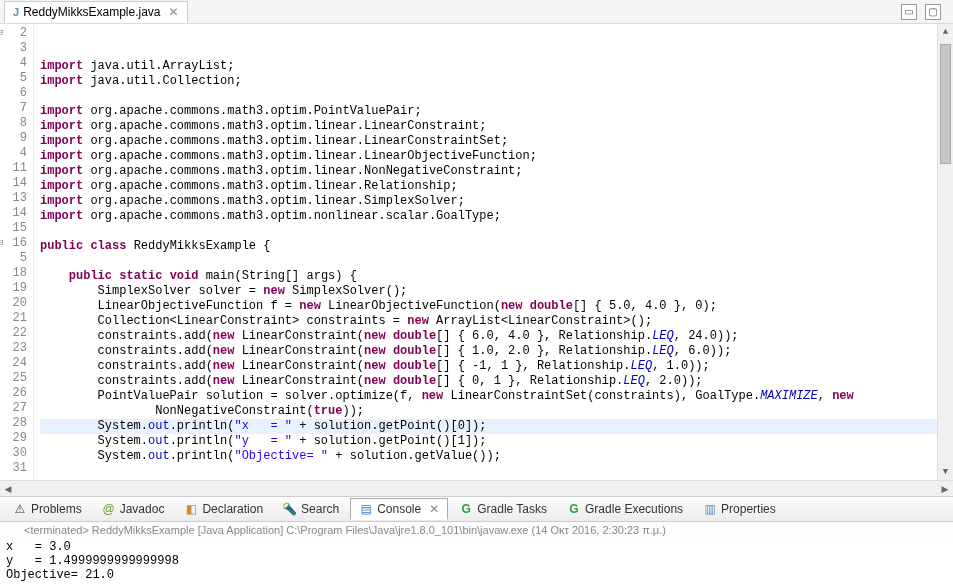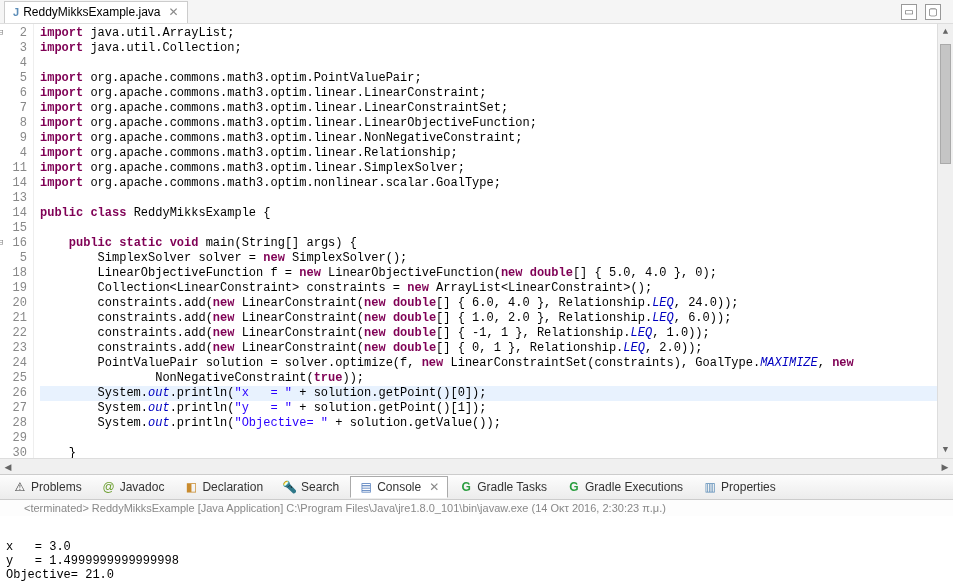--- a/index.html
+++ b/index.html
@@ -81,26 +81,27 @@
     left: -2px;
     font-size: 9px;
     color: #888;
   }
   .code-body {
     flex: 1;
     overflow: auto;
     padding: 2px 0 2px 6px;
     white-space: pre;
     position: relative;
+    margin-top: 33px;
   }
   .code-line { height: 15px; }
   .code-line.hl { background: #e8f2fe; }
   .kw { color: #7f0055; font-weight: bold; }
   .str { color: #2a00ff; }
-  .field { color: #0000c0; font-style: italic; }
+  .field { color: #0000c0; }
   .enum { color: #0000c0; font-style: italic; }
   .scrollbar-v {
     width: 16px;
     background: #f0f0f0;
     border-left: 1px solid #ddd;
     position: relative;
   }
   .scroll-thumb {
     position: absolute;
     left: 2px; right: 2px;
@@ -174,21 +175,20 @@
     font-size: 11px;
     background: #fdfdfd;
   }
   .console-body {
     flex: 0 0 auto;
     padding: 2px 15px 6px 6px;
     font-family: Consolas, "Courier New", monospace;
     font-size: 12px;
     white-space: pre;
     color: #000;
-    margin-top: 22px;
   }
   .gradle-icon { color: #2a9d3f; font-weight: bold; }
   .props-icon { color: #5c8db8; }
 </style>
 </head>
 <body>
 
 <div class="editor-tab-bar">
   <div class="editor-tab">
     <span class="icon-j">J</span>

